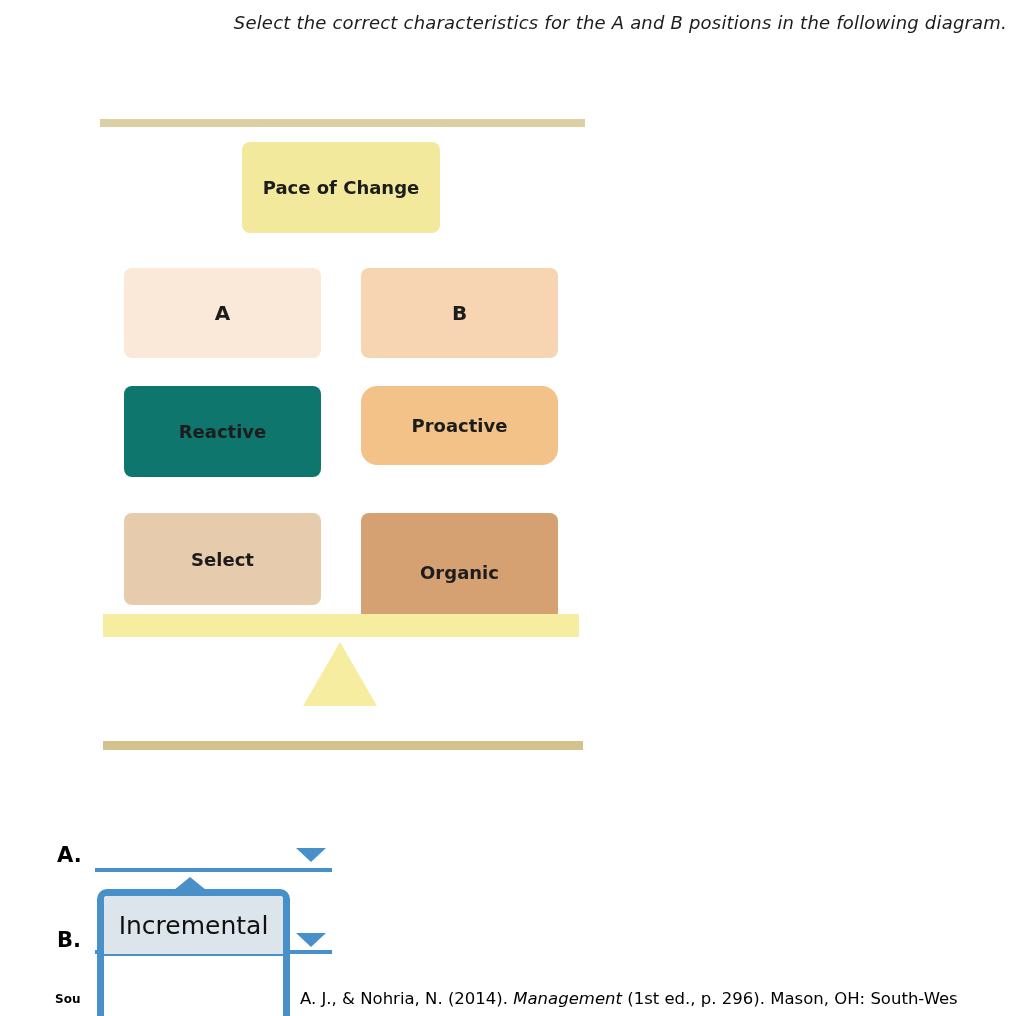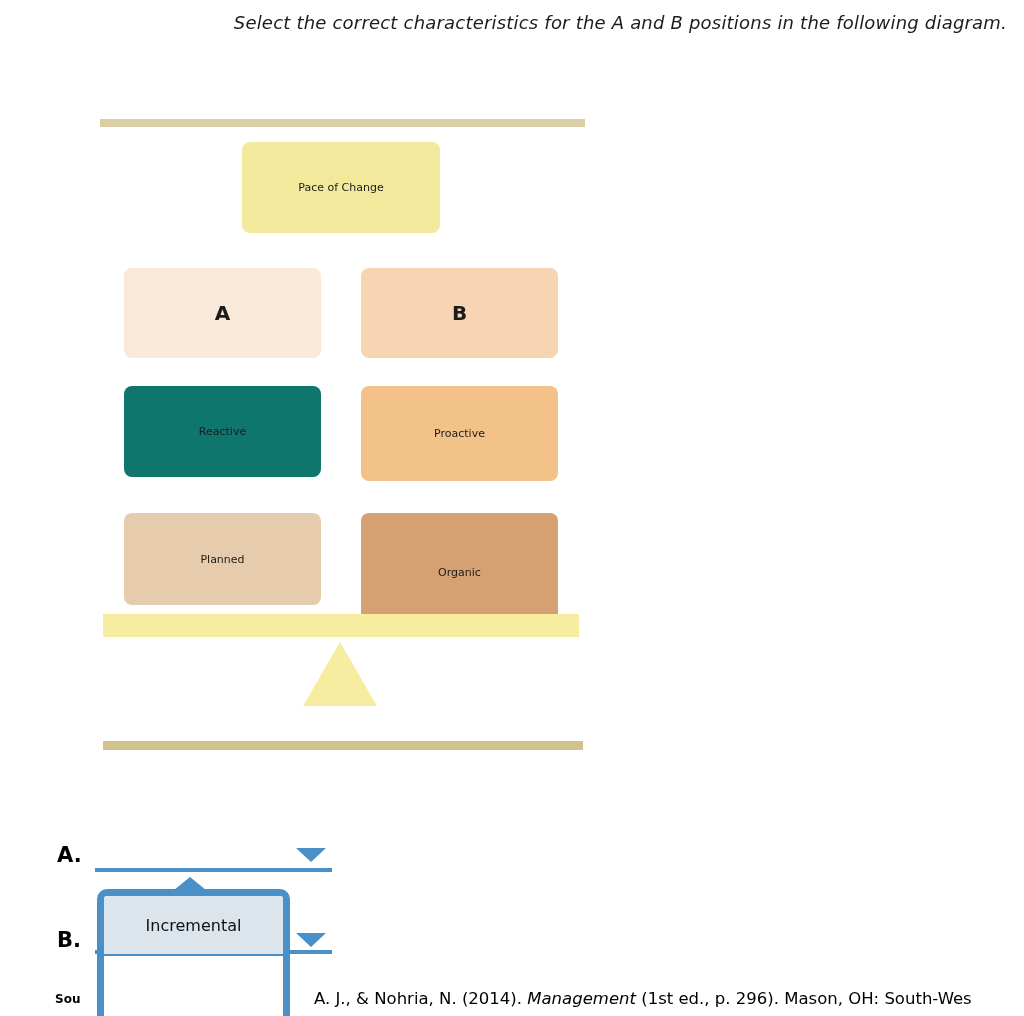--- a/index.html
+++ b/index.html
@@ -27,27 +27,27 @@
     left: 303px; top: 642px; width: 0; height: 0;
     border-left: 37px solid transparent;
     border-right: 37px solid transparent;
     border-bottom: 64px solid #F6EDA0;
   }
 
   
   .dbox {
     border-radius: 8px;
     display: flex; align-items: center; justify-content: center;
-    font-size: 11px; text-align: center;
+    font-size: 18px; text-align: center; font-weight: bold;
   }
   #pace-box   { left: 242px; top: 142px; width: 198px; height: 91px; }
   #box-a      { left: 124px; top: 268px; width: 197px; height: 90px; font-weight: bold; font-size: 20px; }
   #box-b      { left: 361px; top: 268px; width: 197px; height: 90px; font-weight: bold; font-size: 20px; }
   #box-reactive  { left: 124px; top: 386px; width: 197px; height: 91px; }
-  #box-proactive { left: 361px; top: 386px; width: 197px; height: 95px; }
+  #box-proactive { left: 361px; top: 386px; width: 197px; height: 79px; border-radius: 16px; }
   #box-planned   { left: 124px; top: 513px; width: 197px; height: 92px; }
   #box-organic   { left: 361px; top: 513px; width: 197px; height: 119px; }
 
   
   .ans-label { font-weight: bold; font-size: 21px; color: #000; }
   #label-a { left: 57px; top: 843px; }
   #label-b { left: 57px; top: 928px; }
 
   .dd-line { height: 4px; width: 237px; left: 95px; }
   #dd-line-a { top: 868px; z-index: 1; }
@@ -72,29 +72,29 @@
   }
   #popup-notch {
     left: 174px; top: 877px; width: 0; height: 0; z-index: 6;
     border-left: 16px solid transparent;
     border-right: 16px solid transparent;
     border-bottom-width: 13px; border-bottom-style: solid;
   }
   .opt {
     width: 100%; height: 60px;
     display: flex; align-items: center; justify-content: center;
-    font-size: 16px; color: #111;
+    font-size: 25px; color: #111;
     box-sizing: border-box;
   }
   #opt-0 { border-bottom: 2px solid; }
 
   
   #source-label { left: 55px; top: 992px; font-weight: bold; font-size: 12px; color: #000; }
   #citation {
-    left: 314px; top: 989px; font-size: 16.5px; color: #000;
+    left: 300px; top: 989px; font-size: 16.5px; color: #000;
     white-space: nowrap;
   }
 </style>
 </head>
 <body>
 
 <div id="instruction" class="abs">Select the correct characteristics for the A and B positions in the following diagram.</div>
 
 <div id="bar-top" class="abs" style="background: rgb(219, 207, 166);"></div>
 
@@ -108,21 +108,21 @@
 <div id="box-b" class="abs dbox" style="background: rgb(247, 213, 179);">
   <span>B</span>
 </div>
 <div id="box-reactive" class="abs dbox" style="background: #0f766e;">
   <span>Reactive</span>
 </div>
 <div id="box-proactive" class="abs dbox" style="background: rgb(243, 194, 137);">
   <span>Proactive</span>
 </div>
 <div id="box-planned" class="abs dbox" style="background: rgb(230, 203, 172);">
-  <span>Planned</span>
+  <span>Select</span>
 </div>
 <div id="box-organic" class="abs dbox" style="background: rgb(213, 160, 114);">
   <span>Organic</span>
 </div>
 
 <div id="beam" class="abs" style="background: rgb(246, 237, 160);"></div>
 <div id="fulcrum" class="abs" style="border-bottom-color: rgb(246, 237, 160);"></div>
 <div id="bar-bottom" class="abs" style="background: rgb(210, 194, 139);"></div>
 
 <div id="label-a" class="abs ans-label">A.</div>

